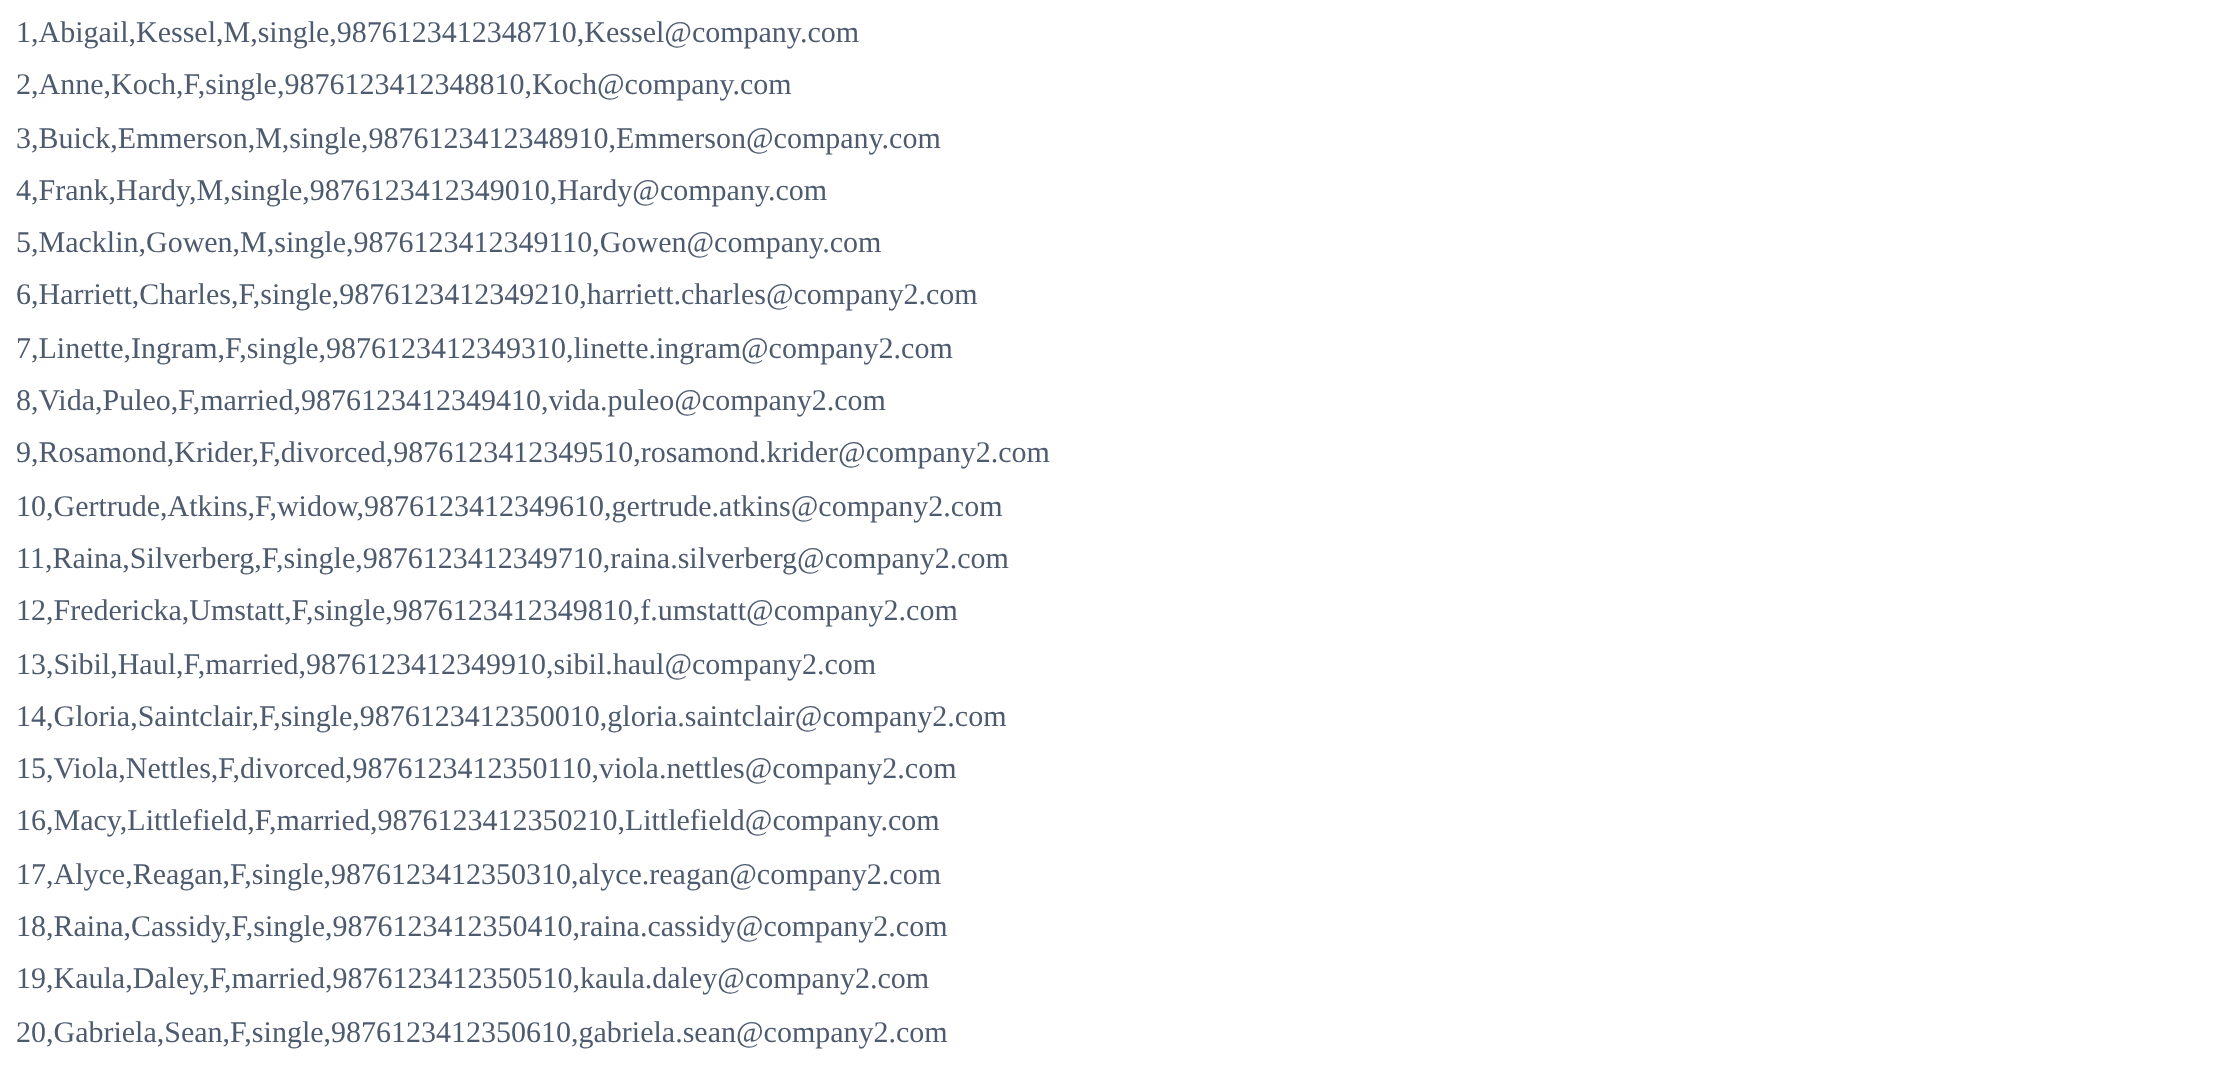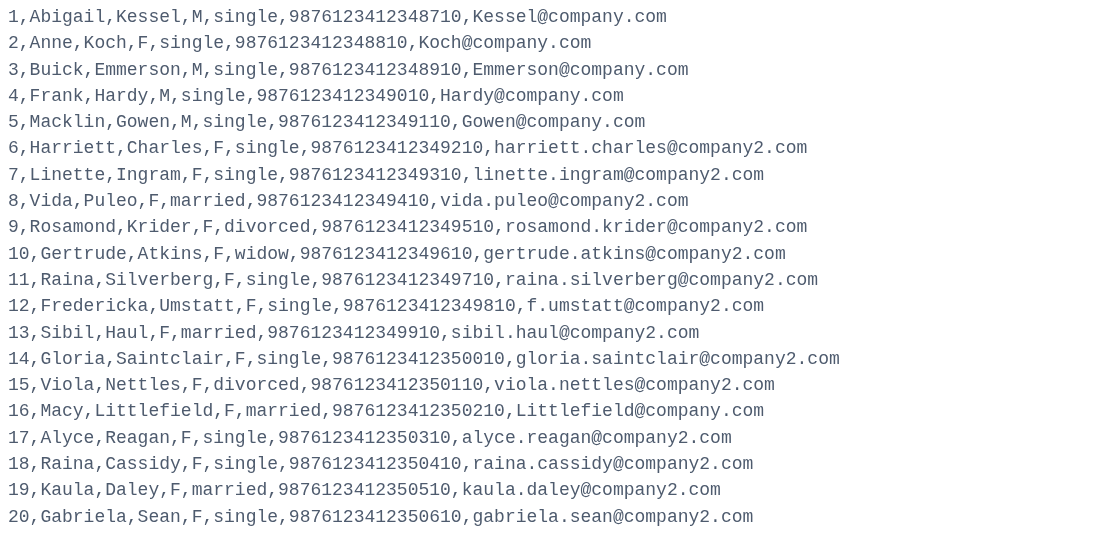--- a/index.html
+++ b/index.html
@@ -7,22 +7,22 @@
     padding: 0;
     background: #ffffff;
   }
   body {
     width: 1117px;
     min-height: 541px;
     padding: 4px 8px;
     box-sizing: border-box;
   }
   .csv-block {
-    font-family: Liberation Mono, monospace;
-    font-size: 18px;
+    font-family: Liberation Serif, serif;
+    font-size: 15px;
     line-height: 26.3px;
     color: #4e5b6e;
     white-space: pre;
     letter-spacing: 0px;
   }
   .row { display: block; }
 </style>
 </head>
 <body>
 

